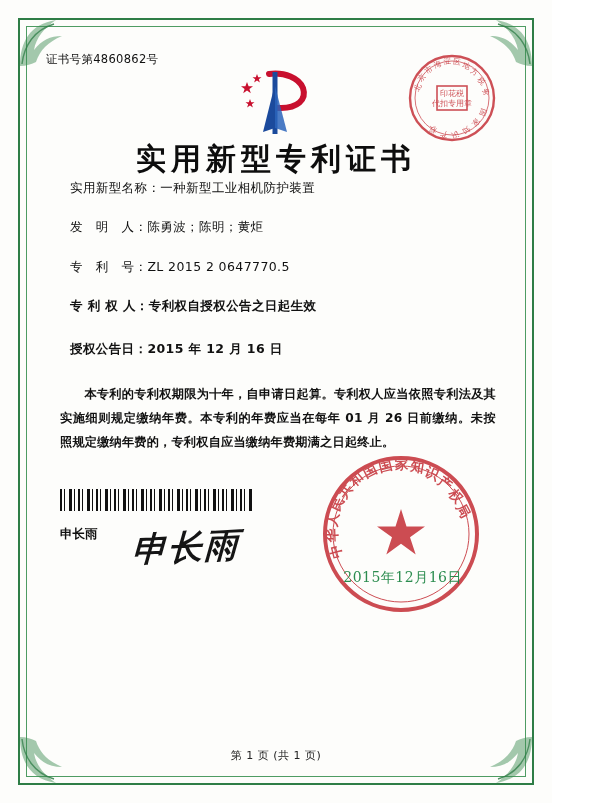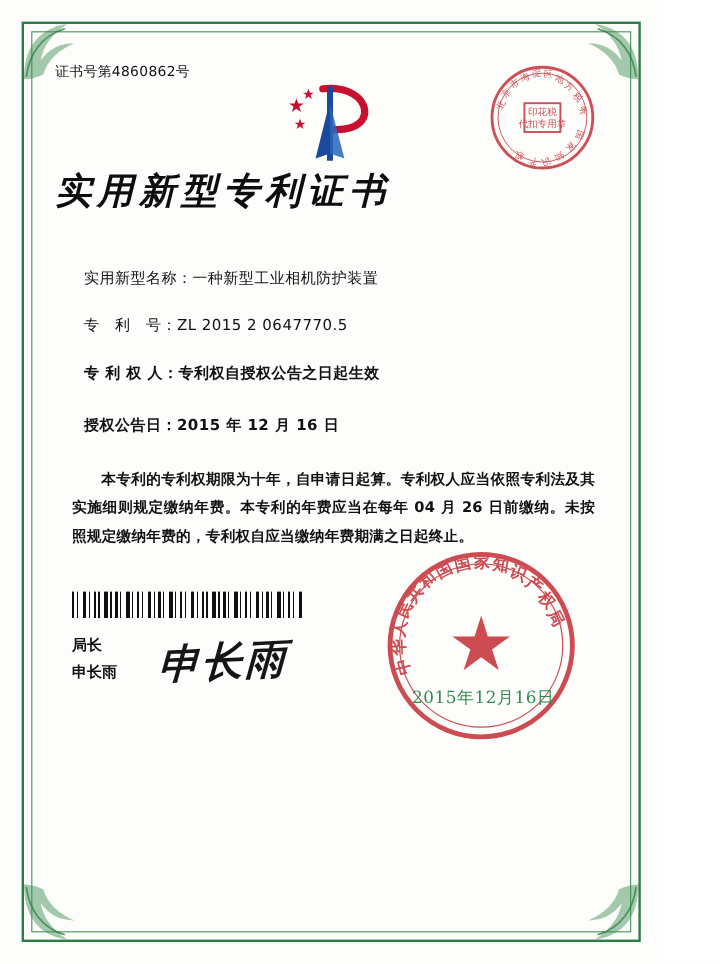--- a/index.html
+++ b/index.html
@@ -84,32 +84,30 @@
   .top-seal {
     position: absolute;
     right: 8px;
     top: 8px;
     width: 92px;
     height: 92px;
     opacity: 0.78;
   }
 
   .title {
-    text-align: left;
+    text-align: center;
     font-family: "DejaVu Serif", serif;
     font-weight: bold;
     font-size: 30px;
     letter-spacing: 5px;
     color: #0d0d0d;
     margin-top: 72px;
-    font-style: italic;
   }
 
   .fields {
-    margin-top: 44px;
     padding-left: 24px;
   }
   .field-row {
     font-size: 12.5px;
     color: #111;
     margin-bottom: 23px;
     letter-spacing: 0.4px;
     line-height: 1.3;
   }
   .field-row .lbl {
@@ -297,38 +295,40 @@
       </svg>
     </div>
 
     <div class="title">实用新型专利证书</div>
 
     <div class="fields">
       <div class="field-row">
         <span class="lbl">实用新型名称：</span><span class="val">一种新型工业相机防护装置</span>
       </div>
       <div class="field-row">
+        <span class="lbl">发　明　人：</span><span class="val">陈勇波；陈明；黄炬</span>
+      </div>
+      <div class="field-row">
         <span class="lbl">专　利　号：</span><span class="val">ZL 2015 2 0647770.5</span>
       </div>
       <div class="field-row bold gap-lg">
         <span class="lbl">专 利 权 人：</span><span class="val">专利权自授权公告之日起生效</span>
       </div>
       <div class="field-row bold">
         <span class="lbl">授权公告日：</span><span class="val">2015 年 12 月 16 日</span>
       </div>
     </div>
 
     <div class="paragraphs">
-      <p class="para">本专利的专利权期限为十年，自申请日起算。专利权人应当依照专利法及其实施细则规定缴纳年费。本专利的年费应当在每年 04 月 26 日前缴纳。未按照规定缴纳年费的，专利权自应当缴纳年费期满之日起终止。</p>
+      <p class="para">本专利的专利权期限为十年，自申请日起算。专利权人应当依照专利法及其实施细则规定缴纳年费。本专利的年费应当在每年 01 月 26 日前缴纳。未按照规定缴纳年费的，专利权自应当缴纳年费期满之日起终止。</p>
     </div>
 
     <div class="barcode"></div>
 
     <div class="sig-block">
-      <div class="sig-label">局长</div>
       <div class="sig-label">申长雨</div>
       <div class="sig-hand">申长雨</div>
 
       <div class="big-seal">
         <svg width="162" height="162" viewBox="0 0 162 162">
           <circle cx="81" cy="81" r="76" fill="none" stroke="#c02028" stroke-width="4"></circle>
           <circle cx="81" cy="81" r="68" fill="none" stroke="#c02028" stroke-width="1"></circle>
           <g fill="#c02028">
             <polygon points="81,56 86.5,73.5 105,73.5 90,84.2 95.7,101.5 81,90.8 66.3,101.5 72,84.2 57,73.5 75.5,73.5"></polygon>
           </g>
@@ -346,15 +346,16 @@
             <text x="104" y="22" transform="rotate(23 104 22)">识</text>
             <text x="117" y="30" transform="rotate(36 117 30)">产</text>
             <text x="128" y="41" transform="rotate(49 128 41)">权</text>
             <text x="136" y="54" transform="rotate(62 136 54)">局</text>
           </g>
         </svg>
       </div>
       <div class="seal-date">2015年12月16日</div>
     </div>
 
+    <div class="footer">第 1 页 (共 1 页)</div>
 
   </div>
 </div>
 
 </body></html>

